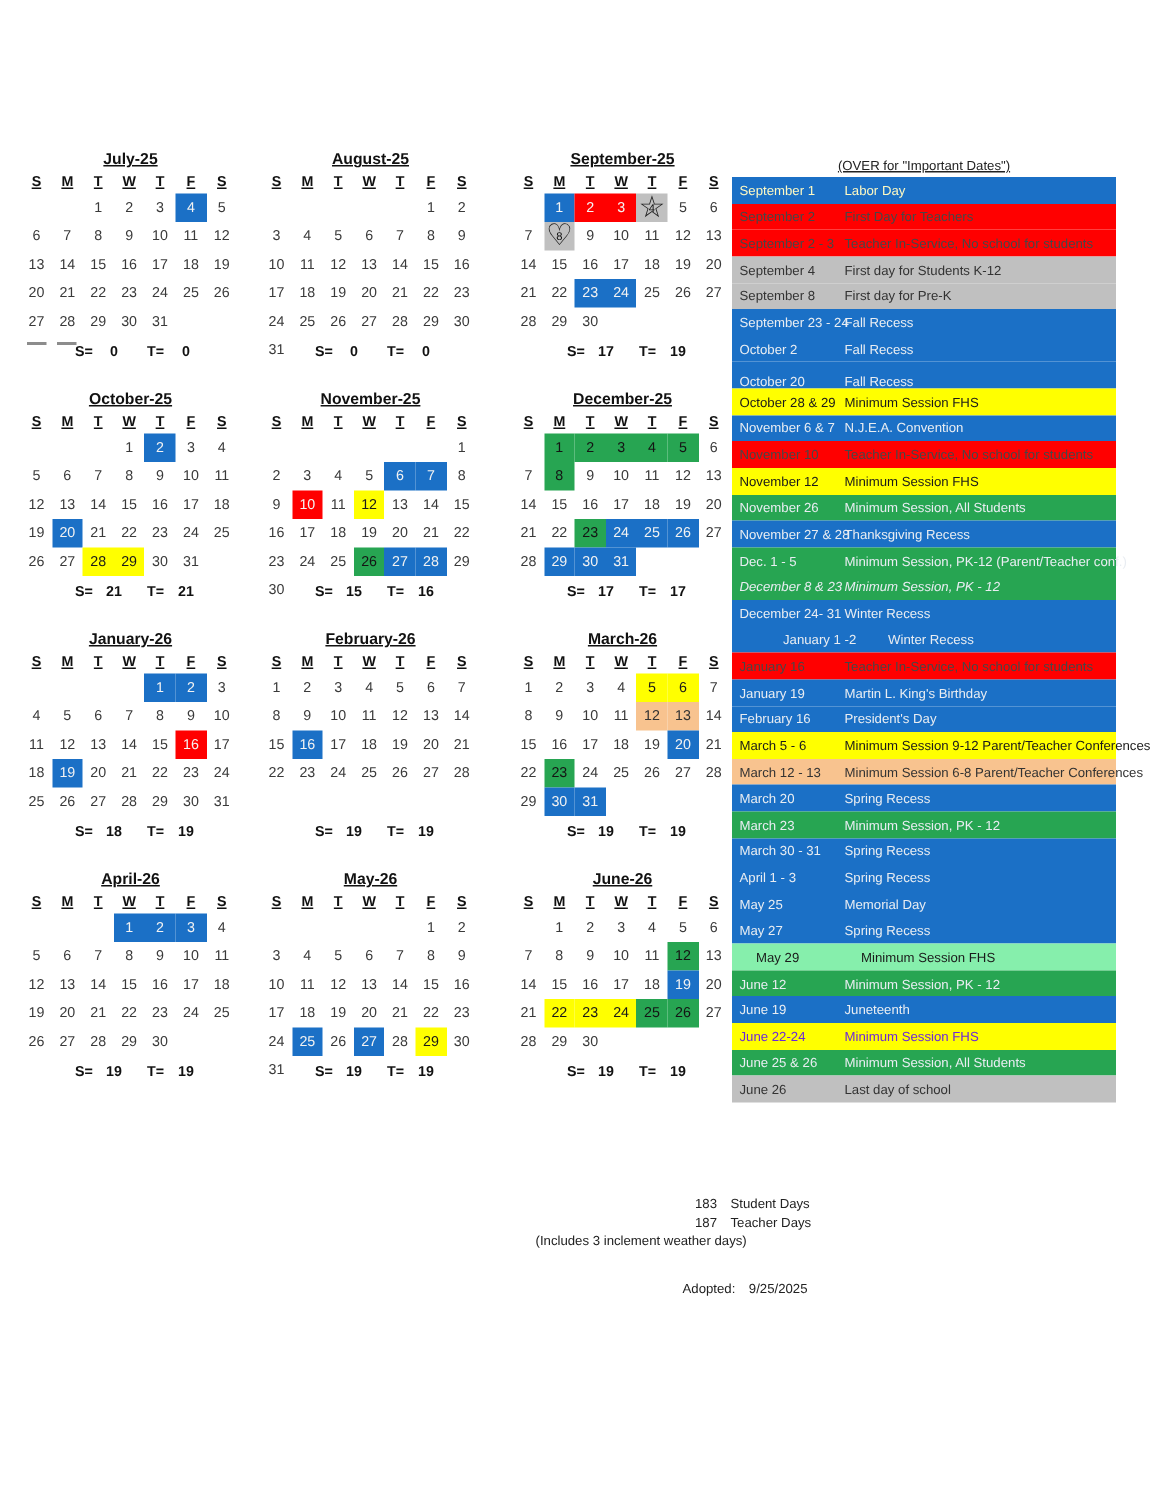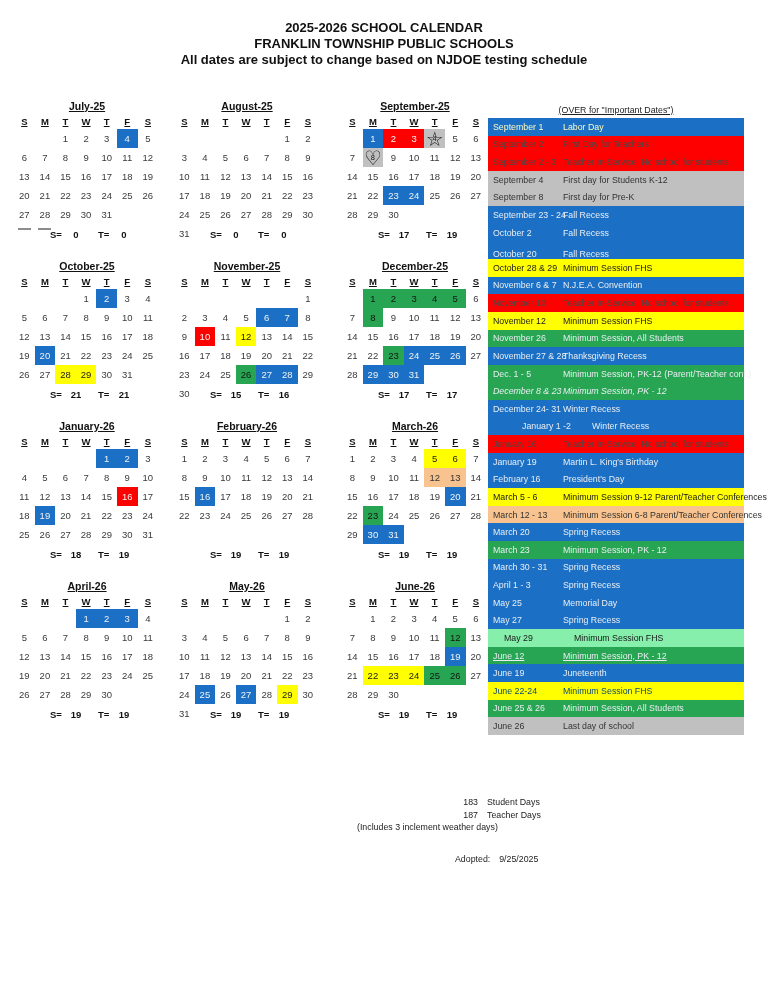--- a/index.html
+++ b/index.html
@@ -44,25 +44,20 @@
   .sumline .lab{margin-left:9px;}
   .note{line-height:12.5px;margin-left:27px;}
   .adopted{position:absolute;left:455px;top:854px;font-size:8.8px;color:#222;}
   .adopted span{margin-right:9px;}
 </style>
 </head>
 <body>
 
 <div class="page">
 
-  <div class="hdr">
-    <div>2025-2026 SCHOOL CALENDAR</div>
-    <div>FRANKLIN TOWNSHIP PUBLIC SCHOOLS</div>
-    <div>All dates are subject to change based on NJDOE testing schedule</div>
-  </div>
 
   <div id="months" class="months">
       <div class="month">
         <div class="m-title">July-25</div>
         <div class="dow">
           <span>S</span>
           <span>M</span>
           <span>T</span>
           <span>W</span>
           <span>T</span>
@@ -1776,29 +1771,29 @@
           <span class="llabel">Memorial Day</span>
         </div>
         <div class="lrow" style="background: rgb(27, 112, 198); color: rgb(233, 237, 242);">
           <span class="ldate">May 27</span>
           <span class="llabel">Spring Recess</span>
         </div>
         <div class="lrow" style="background: #86efac; color: rgb(26, 26, 26); padding-left: 16px;">
           <span class="ldate">May 29</span>
           <span class="llabel">Minimum Session FHS</span>
         </div>
-        <div class="lrow" style="background: rgb(39, 165, 82); color: rgb(233, 237, 242); text-decoration: underline;">
+        <div class="lrow" style="background: rgb(39, 165, 82); color: rgb(233, 237, 242);">
           <span class="ldate">June 12</span>
           <span class="llabel">Minimum Session, PK - 12</span>
         </div>
         <div class="lrow" style="background: rgb(27, 112, 198); color: rgb(233, 237, 242);">
           <span class="ldate">June 19</span>
           <span class="llabel">Juneteenth</span>
         </div>
-        <div class="lrow" style="background: rgb(255, 255, 0); color: #0c4a6e;">
+        <div class="lrow" style="background: rgb(255, 255, 0); color: #6d28d9;">
           <span class="ldate">June 22-24</span>
           <span class="llabel">Minimum Session FHS</span>
         </div>
         <div class="lrow" style="background: rgb(39, 165, 82); color: rgb(233, 237, 242);">
           <span class="ldate">June 25 &amp; 26</span>
           <span class="llabel">Minimum Session, All Students</span>
         </div>
         <div class="lrow" style="background: rgb(192, 192, 192); color: rgb(51, 51, 51);">
           <span class="ldate">June 26</span>
           <span class="llabel">Last day of school</span>

